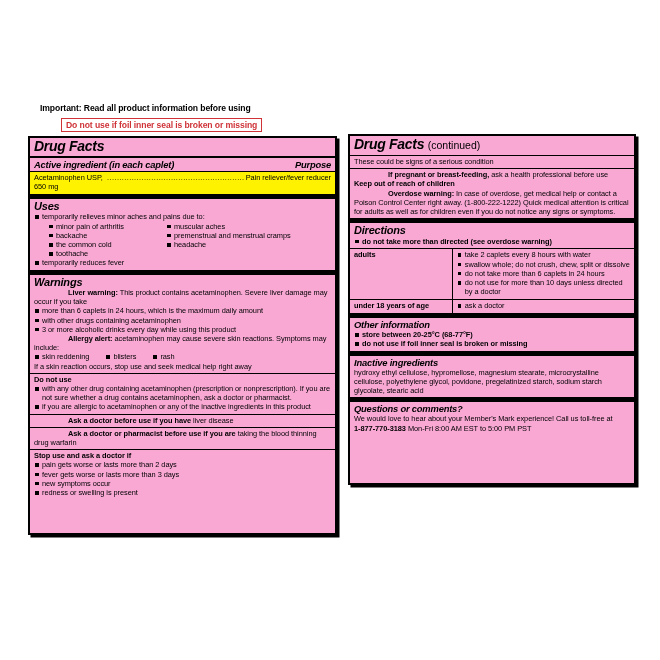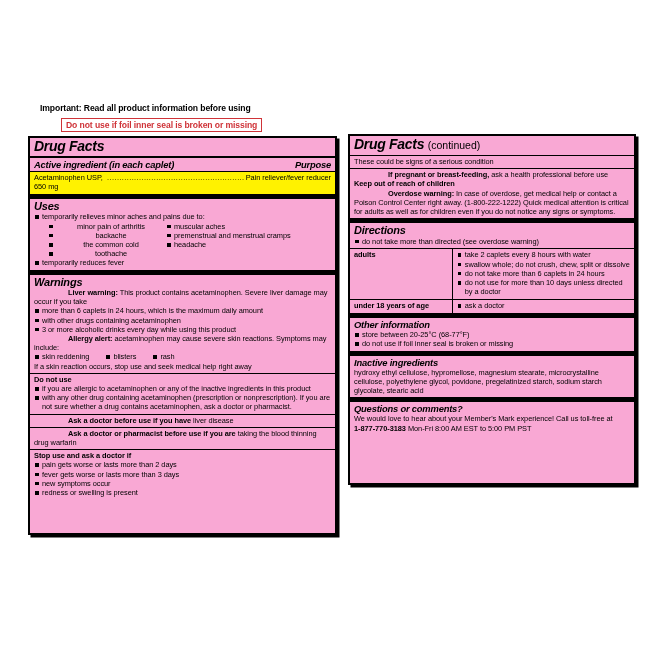--- a/index.html
+++ b/index.html
@@ -121,21 +121,21 @@
   }
   .bl::before {
     content: "";
     position: absolute;
     left: 1px;
     top: 3px;
     width: 3.6px;
     height: 3.6px;
     background: #000;
   }
-  .bl.b { font-weight: normal; }
+  .bl.b { font-weight: bold; }
 
   
   .ai-head {
     display: flex;
     justify-content: space-between;
     align-items: baseline;
     padding: 1px 4px 1px 4px;
   }
   .ai-head .l, .ai-head .r {
     font-size: 9.4px;
@@ -161,21 +161,21 @@
     font-size: 7.4px;
     letter-spacing: 0.4px;
   }
   .ai-band .purpose { white-space: nowrap; }
 
   
   .uses-cols {
     display: flex;
     margin-left: 14px;
   }
-  .uses-cols .c1 { width: 118px; text-align: center; }
+  .uses-cols .c1 { width: 118px; }
   .uses-cols .c2 { flex: 1; }
   .uses-cols .bl { margin-left: 0; }
 
   
   .inline-bl { display: flex; gap: 16px; }
   .inline-bl .bl { margin-left: 0; }
 
   
   .dir-table { width: 100%; border-collapse: collapse; }
   .dir-table td {
@@ -262,22 +262,22 @@
       <div class="bl">blisters</div>
       <div class="bl">rash</div>
     </div>
     <div class="txt">If a skin reaction occurs, stop use and seek medical help right away</div>
   </div>
 
   <div class="rule-thin"></div>
 
   <div class="sec">
     <div class="txt b">Do not use</div>
+    <div class="bl">with any other drug containing acetaminophen (prescription or nonprescription). If you are not sure whether a drug contains acetaminophen, ask a doctor or pharmacist.</div>
     <div class="bl">if you are allergic to acetaminophen or any of the inactive ingredients in this product</div>
-    <div class="bl">with any other drug containing acetaminophen (prescription or nonprescription). If you are not sure whether a drug contains acetaminophen, ask a doctor or pharmacist.</div>
   </div>
 
   <div class="rule-thin"></div>
 
   <div class="sec">
     <div class="txt"><span class="lead">Ask a doctor before use if you have</span><span> liver disease</span></div>
   </div>
 
   <div class="rule-thin"></div>
 

